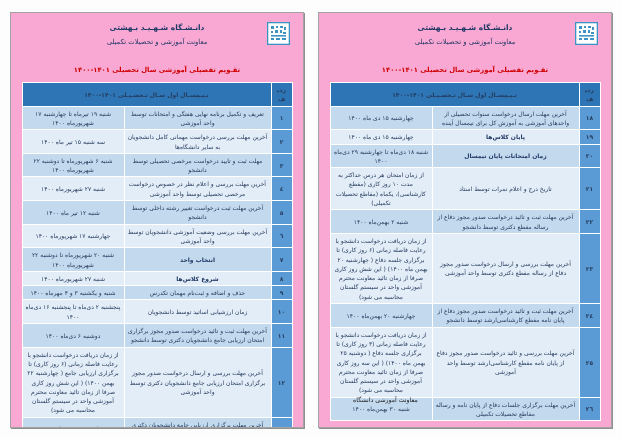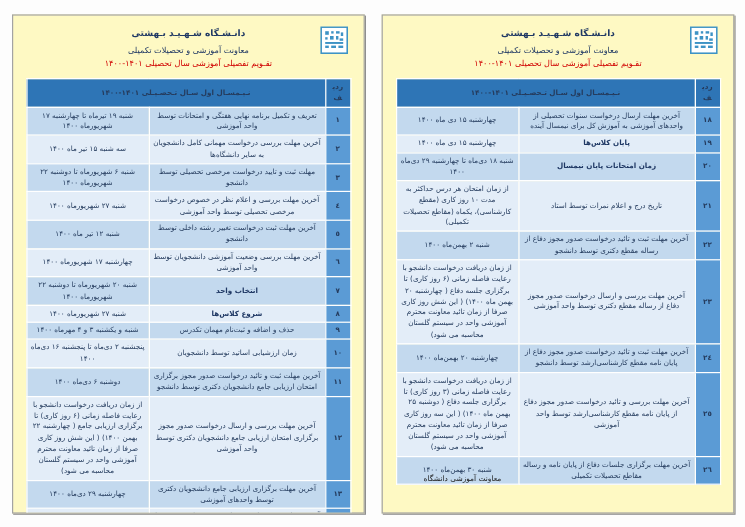--- a/index.html
+++ b/index.html
@@ -2,30 +2,30 @@
 <html lang="fa"><head>
 <meta charset="utf-8">
 <style>
   html,body{margin:0;padding:0;}
   body{
     width:621px;height:439px;background:#fdfdfd;position:relative;
     font-family:"DejaVu Sans", sans-serif;
     -webkit-font-smoothing:antialiased;
   }
   .page{
-    position:absolute;top:12px;width:292px;height:414px;background:#fef9c3;
+    position:absolute;top:12px;width:292px;height:414px;background:#f9a8d4;
     border:1px solid #a3a3a3;box-shadow:1px 1px 0 #8f8f8f;
     direction:rtl;overflow:hidden;
   }
   .page-left{left:10px;}
   .page-right{left:318px;}
   .page-header{text-align:center;padding-top:11px;line-height:1;}
   .hdr-line1{font-size:7.5px;font-weight:bold;color:#1f3864;letter-spacing:.5px;}
   .hdr-line2{font-size:6.8px;font-weight:normal;color:#1f3864;margin-top:7px;}
-  .hdr-line3{font-size:6.8px;font-weight:normal;color:#d00000;margin-top:5px;}
+  .hdr-line3{font-size:6.8px;font-weight:bold;color:#d00000;margin-top:22px;}
   .logo{
     position:absolute;top:9px;right:13px;width:23px;height:23px;display:block;
   }
   table.cal{
     border-collapse:collapse;margin:8px auto 0;width:270px;table-layout:fixed;
     direction:rtl;
   }
   table.cal td,table.cal th{
     border:1.5px solid #ffffff;text-align:center;vertical-align:middle;
     padding:2px 3px;font-size:6px;line-height:1.55;color:#253c5e;

